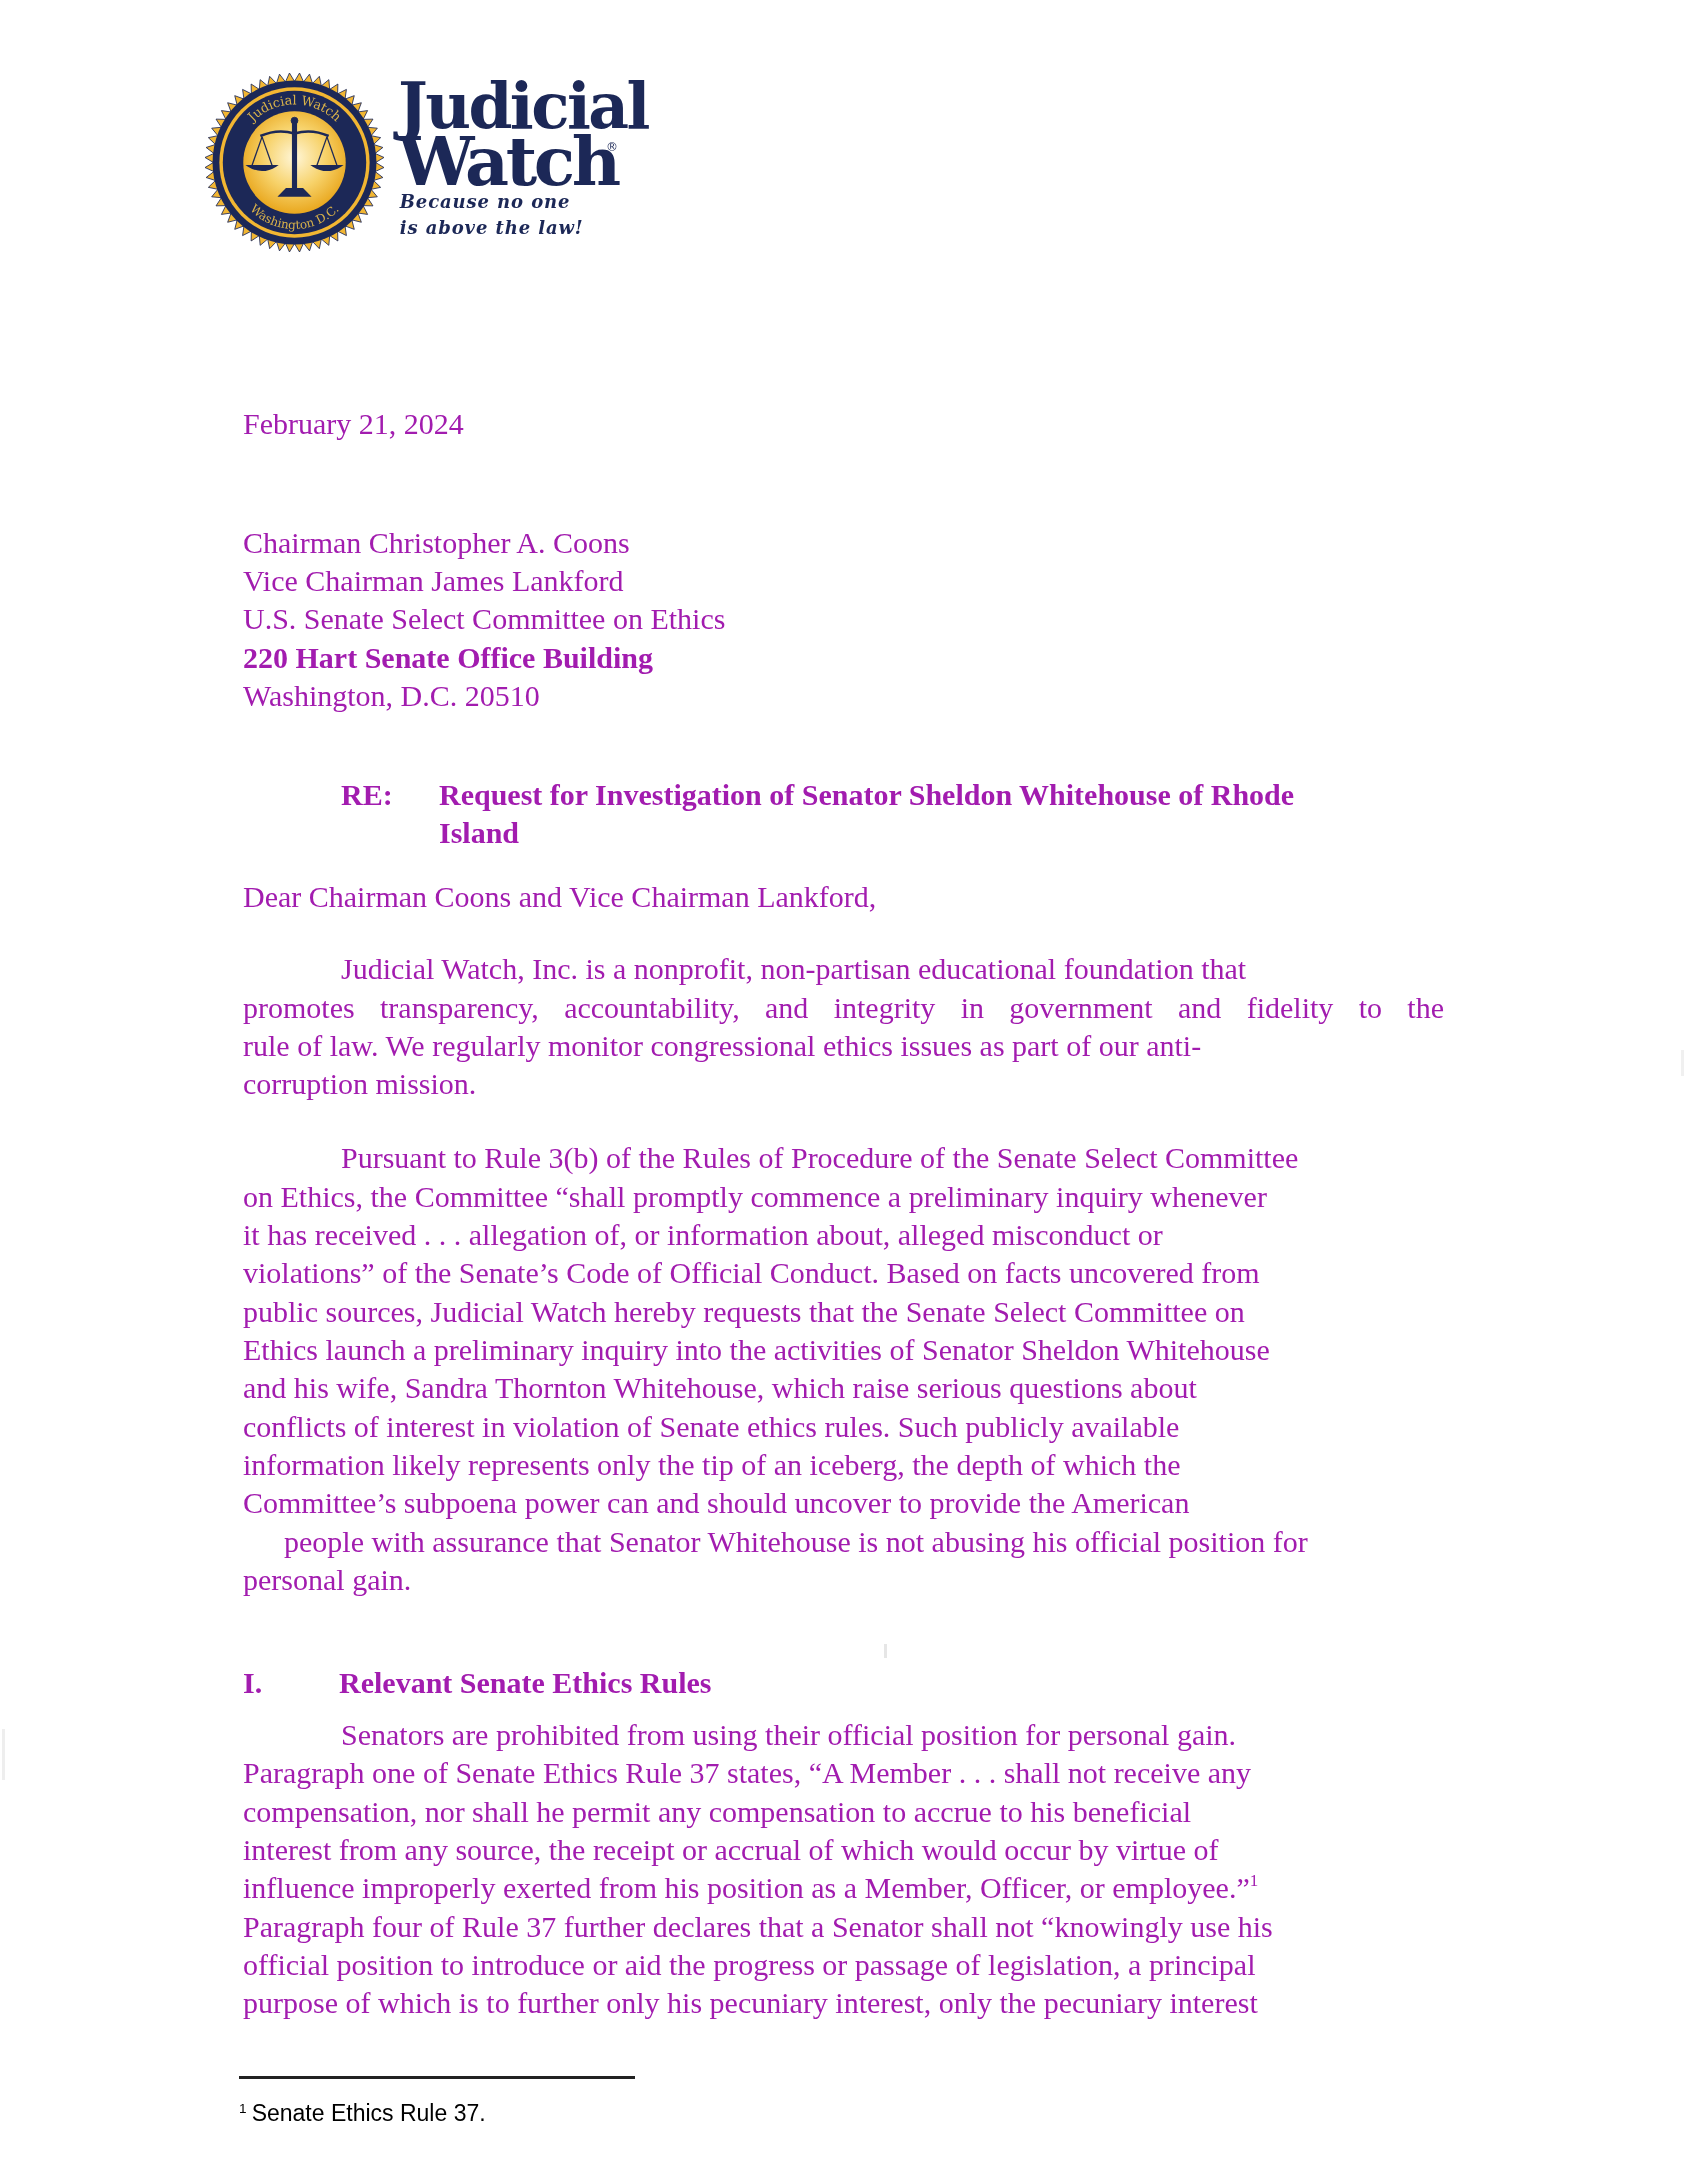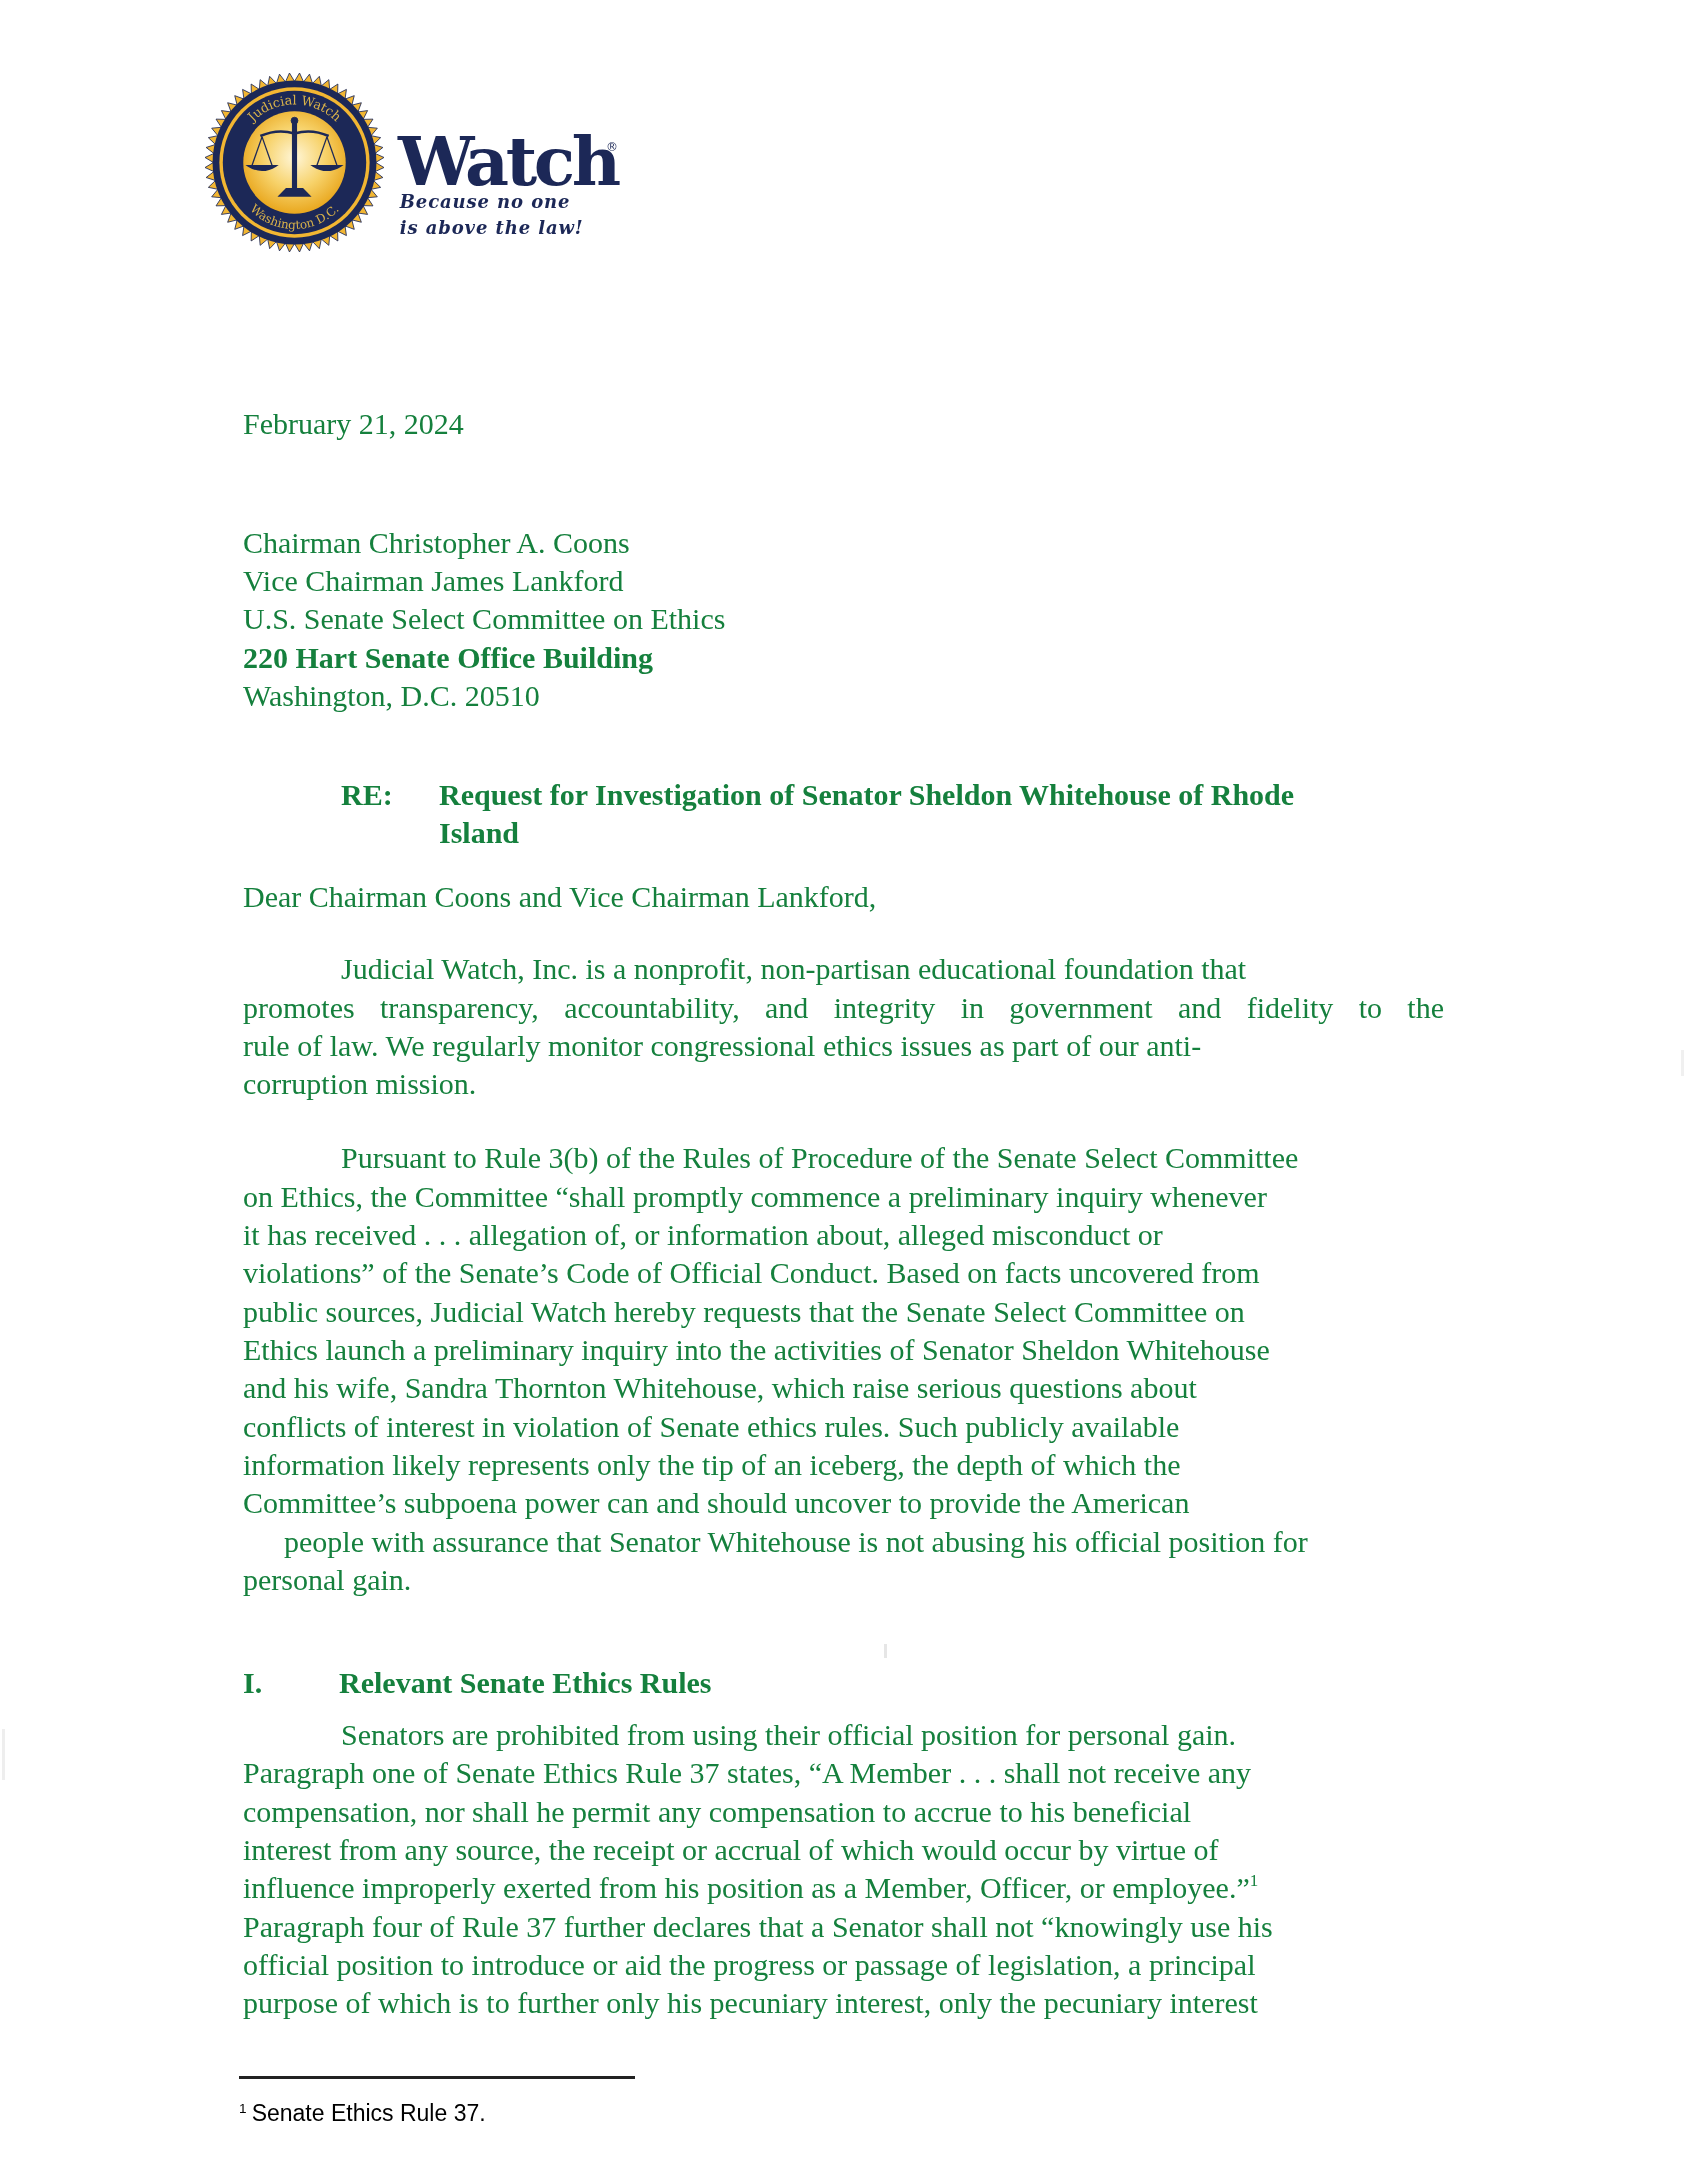--- a/index.html
+++ b/index.html
@@ -11,21 +11,21 @@
   .seal { position: absolute; left: 0; top: 0; width: 181px; height: 181px; }
   .wordmark { position: absolute; left: 194px; top: 0; width: 239px; height: 183px; color: #1c2857; }
   .wm-line { position: absolute; left: 0; font-family: "DejaVu Serif", serif; font-weight: bold; letter-spacing: -2.6px; white-space: nowrap; }
   .wm-judicial { top: -3.4px; font-size: 63px; }
   .wm-watch { top: 49px; font-size: 68px; letter-spacing: -3.4px; }
   .wm-reg { position: absolute; left: 208px; top: 68px; font-family: "DejaVu Sans", sans-serif; font-size: 12px; }
   .wm-tag { position: absolute; left: 1.7px; font-family: "DejaVu Serif", serif; font-style: italic; font-weight: bold; font-size: 18px; letter-spacing: 0.9px; white-space: nowrap; }
   .wm-tag1 { top: 119px; }
   .wm-tag2 { top: 145px; }
   .b { font-weight: bold; margin-top: 20px; }
-  .line { position: absolute; left: 243px; font-family: "Liberation Serif", "DejaVu Serif", serif; font-size: 30px; color: #15803d; white-space: nowrap; }
+  .line { position: absolute; left: 243px; font-family: "Liberation Serif", "DejaVu Serif", serif; font-size: 30px; color: #a21caf; white-space: nowrap; }
   .just { width: 1201px; text-align: justify; text-align-last: justify; }
   sup.fn { font-size: 17px; vertical-align: 12px; line-height: 0; }
 
   .fn-rule { position: absolute; left: 239px; top: 2076px; width: 396px; height: 2.6px; background: #222; }
   .fn-text { position: absolute; left: 239px; top: 2100px; font-family: Liberation Sans, sans-serif; font-size: 23px; color: #000000; white-space: nowrap; }
   .fn-text sup { font-size: 13.6px; vertical-align: 8.5px; line-height: 0; margin-right: 5.1px; }
 
   .artifact { position: absolute; background: #e6e6e6; }
 </style>
 </head>
@@ -66,20 +66,21 @@
         <line x1="68" y1="76" x2="80" y2="110" stroke-width="1.5"></line>
         <line x1="144" y1="76" x2="132" y2="110" stroke-width="1.5"></line>
         <line x1="144" y1="76" x2="156" y2="110" stroke-width="1.5"></line>
         <path d="M52 110 Q68 120 84 110 Z" stroke-width="2"></path>
         <path d="M128 110 Q144 120 160 110 Z" stroke-width="2"></path>
         <path d="M96 136 L116 136 L126 146 L86 146 Z" stroke="none"></path>
       </g>
     </svg>
 
     <div class="wordmark">
+      <div class="wm-line wm-judicial">Judicial</div>
       <div class="wm-line wm-watch">Watch</div>
       <div class="wm-reg">®</div>
       <div class="wm-tag wm-tag1">Because no one</div>
       <div class="wm-tag wm-tag2">is above the law!</div>
     </div>
   </div>
 
   <div class="line" style="top:407px;">February 21, 2024</div>
 
   <div>

